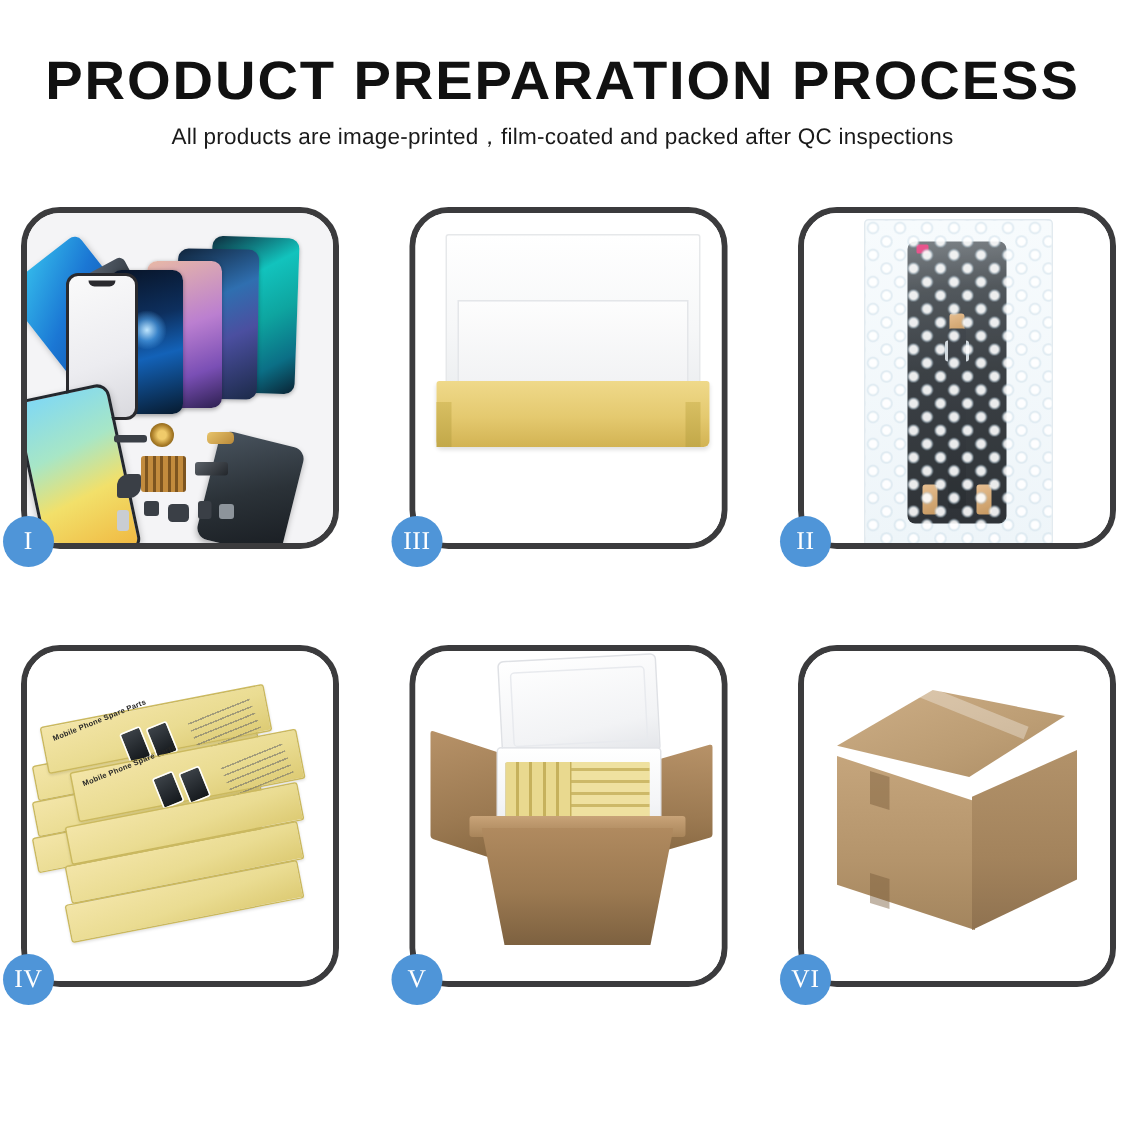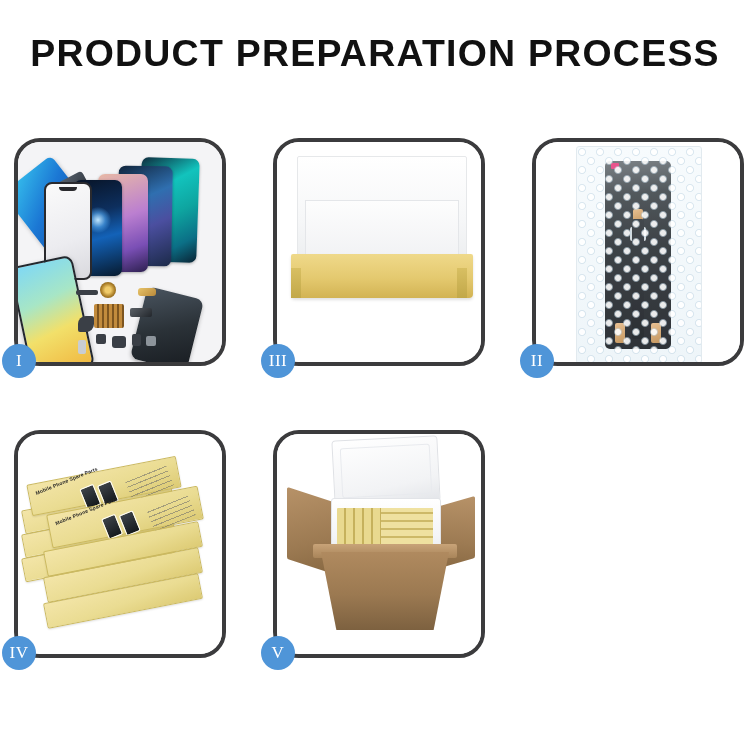--- a/index.html
+++ b/index.html
@@ -248,20 +248,21 @@
   .c-seal2{position:absolute;left:44px;top:150px;width:13px;height:20px;
     background:rgba(120,92,58,.45);transform:skewY(17deg);}
 </style>
 </head>
 <body>
 
 <div class="page">
 
   <div class="header">
     <h1 class="title">PRODUCT PREPARATION PROCESS</h1>
+    <p class="subtitle">All products are image-printed，film-coated and packed after QC inspections</p>
   </div>
 
   <div class="grid">
 
     <div class="panel">
       <div class="panel-inner p1">
         <div class="flex-blue"></div>
         <div class="scr s5"></div>
         <div class="scr s4"></div>
         <div class="scr s3"></div>
@@ -348,15 +349,26 @@
         <div class="foam-lid"></div>
         <div class="foam-box"></div>
         <div class="yboxes"></div>
         <div class="yboxes2"></div>
         <div class="carton-rim"></div>
         <div class="carton-body"></div>
       </div>
       <div class="badge">V</div>
     </div>
 
+    <div class="panel">
+      <div class="panel-inner p6">
+        <div class="c-top"></div>
+        <div class="c-front"></div>
+        <div class="c-side"></div>
+        <div class="c-tape"></div>
+        <div class="c-seal1"></div>
+        <div class="c-seal2"></div>
+      </div>
+      <div class="badge">VI</div>
+    </div>
 
   </div>
 </div>
 
 </body></html>

